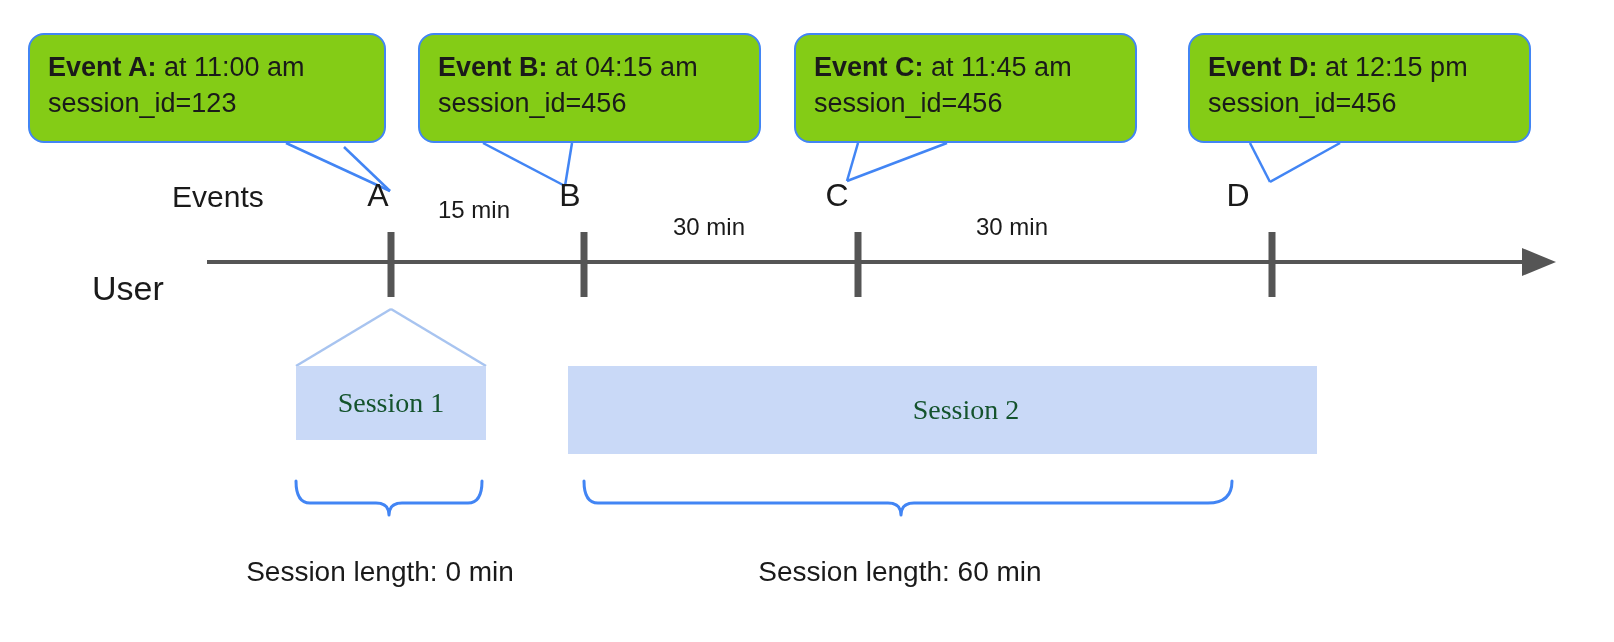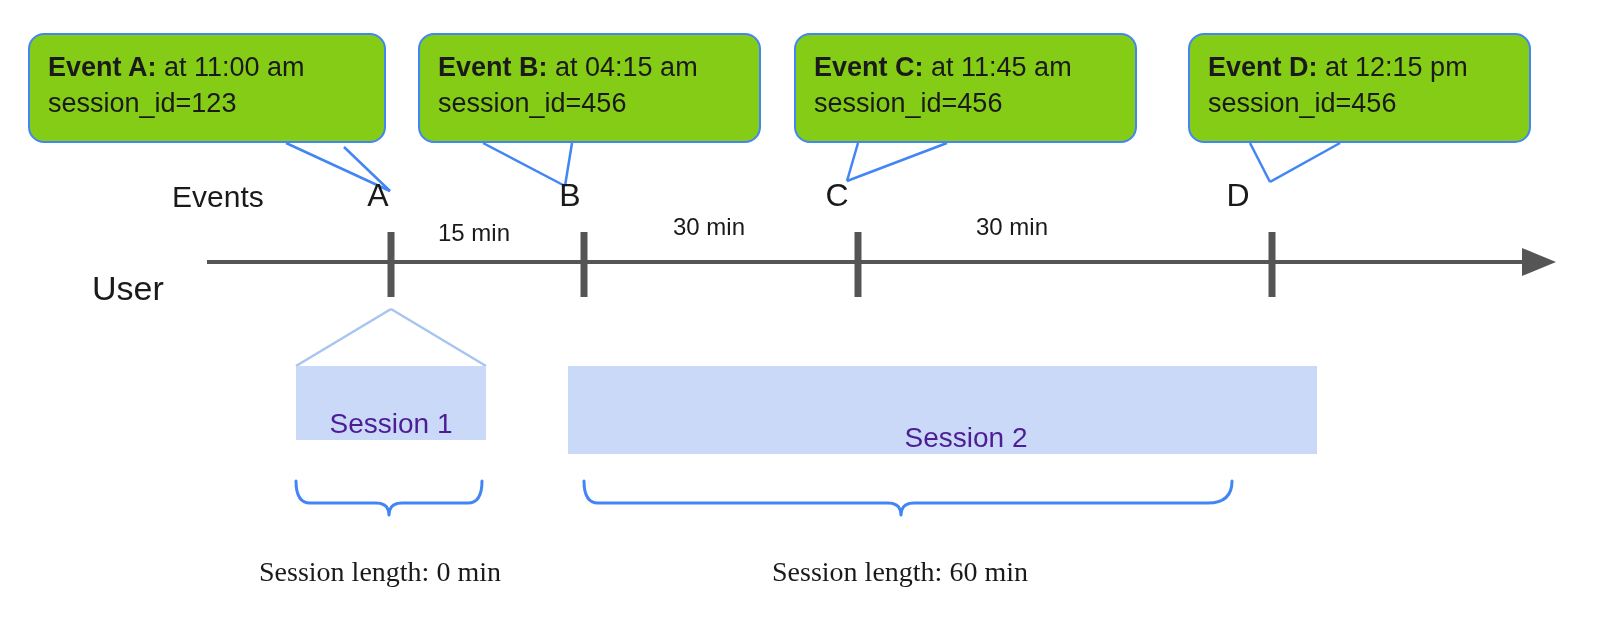--- a/index.html
+++ b/index.html
@@ -70,37 +70,37 @@
     transform: translateX(-50%);
     white-space: nowrap;
     z-index: 2;
   }
 
   
   .session-bar {
     position: absolute;
     background: #c9d9f7;
     display: flex;
-    align-items: flex-end;
+    align-items: center;
     justify-content: center;
     font-size: 28px;
-    color: #4c1d95;
+    color: #14532d;
     z-index: 2;
+    font-family: Liberation Serif, serif;
   }
 
   
   .length-label {
     position: absolute;
     font-size: 28px;
     color: #1a1a1a;
     text-align: center;
     transform: translateX(-50%);
     white-space: nowrap;
     z-index: 2;
-    font-family: Liberation Serif, serif;
   }
 </style>
 </head>
 <body>
 
 <div id="canvas">
 
   <svg id="svg-layer" viewBox="0 0 1614 642">
 
     <g fill="none" stroke="#4285f4" stroke-width="2.5">
@@ -170,21 +170,21 @@
   </div>
 
   <div class="events-label" style="left:172px; top:180px;">Events</div>
   <div class="axis-label" style="left:92px; top:241px;margin-top:28px;">User</div>
 
   <div class="event-letter" style="left:378px; top:177px;">A</div>
   <div class="event-letter" style="left:570px; top:177px;">B</div>
   <div class="event-letter" style="left:837px; top:177px;">C</div>
   <div class="event-letter" style="left:1238px; top:177px;">D</div>
 
-  <div class="gap-label" style="left:474px; top:219px;">15 min</div>
+  <div class="gap-label" style="left:474px; top:196px;">15 min</div>
   <div class="gap-label" style="left:709px; top:213px;">30 min</div>
   <div class="gap-label" style="left:1012px; top:213px;">30 min</div>
 
   <div class="session-bar" style="left:296px; top:366px; width:190px; height:74px;">
     <span>Session 1</span>
   </div>
   <div class="session-bar" style="left:568px; top:366px; width:702px; height:88px;padding-left:47px;">
     <span>Session 2</span>
   </div>
 

